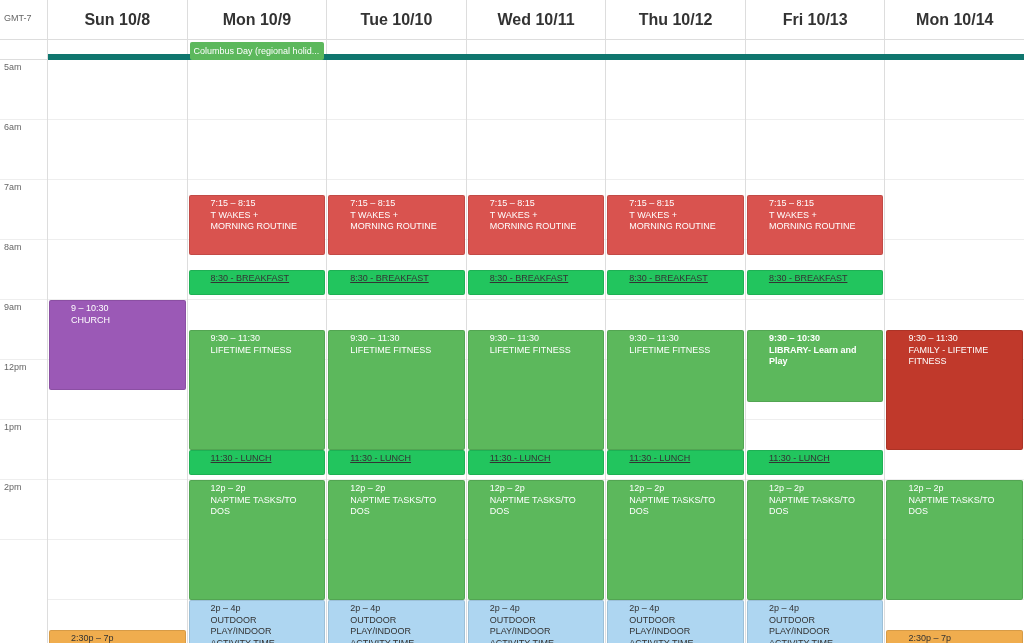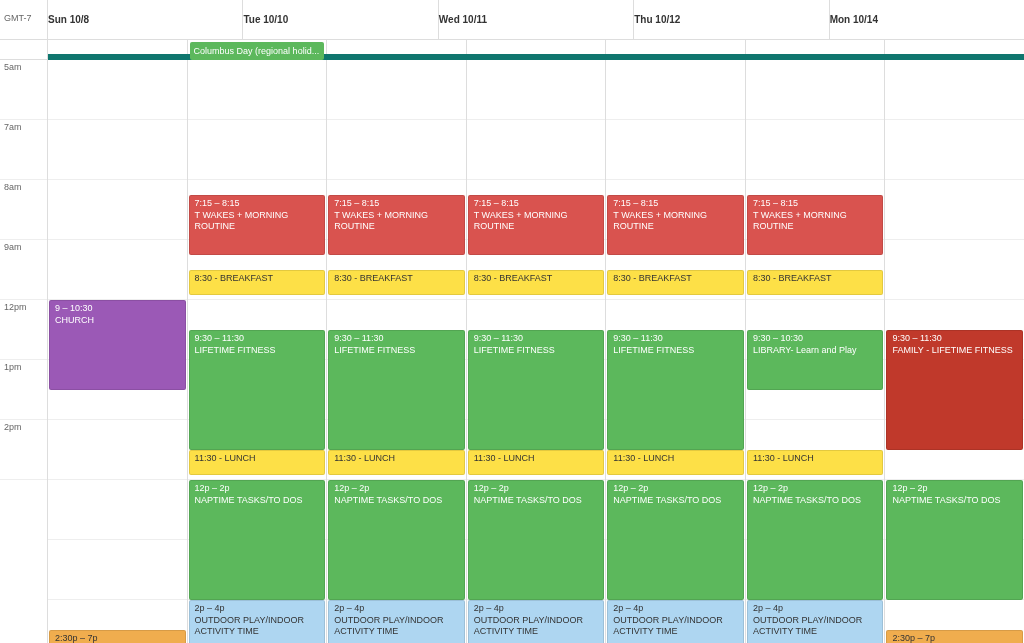--- a/index.html
+++ b/index.html
@@ -44,22 +44,22 @@
       display: flex;
       height: 40px;
       border-bottom: 1px solid #ddd;
     }
     
     .day-header {
       flex: 1;
       border-right: 1px solid #ddd;
       display: flex;
       align-items: center;
-      justify-content: flex-start;
-      font-size: 10px;
+      justify-content: center;
+      font-size: 16px;
       font-weight: bold;
       color: #333;
     }
     
     .day-header:last-child { border-right: none; }
     
     .grid-body {
       display: flex;
       flex: 1;
       position: relative;
@@ -77,33 +77,33 @@
       height: 60px;
       border-bottom: 1px solid #eee;
       position: relative;
     }
     
     .event {
       position: absolute;
       left: 1px;
       right: 1px;
       border-radius: 2px;
-      padding: 2px 5px;
+      padding: 2px 21px;
       font-size: 9px;
       line-height: 1.3;
       overflow: hidden;
       border: 1px solid rgba(0,0,0,0.1);
     }
     
     .event-green { background: #5cb85c; color: #fff; }
     .event-red { background: #d9534f; color: #fff; }
     .event-purple { background: #9b59b6; color: #fff; }
     .event-light-blue { background: #aed6f1; color: #333; }
     .event-yellow { background: #f0ad4e; color: #333; }
-    .event-gray { background: #fde047; color: #333; }
+    .event-gray { background: #22c55e; color: #333; text-decoration: underline; }
     .event-dark-red { background: #c0392b; color: #fff; }
 
     .holiday-banner {
       background: #5cb85c;
       color: #fff;
       font-size: 9px;
       padding: 2px 4px;
       margin: 2px;
       border-radius: 2px;
       height: 18px;
@@ -120,20 +120,23 @@
     <div class="time-header">
       <span>GMT-7</span>
     </div>
 
     <div style="height:20px; border-bottom:1px solid #ddd;"></div>
 
     <div class="time-slot">
         <span>5am</span>
       </div>
     <div class="time-slot">
+        <span>6am</span>
+      </div>
+    <div class="time-slot">
         <span>7am</span>
       </div>
     <div class="time-slot">
         <span>8am</span>
       </div>
     <div class="time-slot">
         <span>9am</span>
       </div>
     <div class="time-slot">
         <span>12pm</span>
@@ -147,27 +150,33 @@
 
   </div>
 
   <div class="days-grid">
 
     <div class="day-headers">
       <div class="day-header">
           <span>Sun 10/8</span>
         </div>
       <div class="day-header">
+          <span>Mon 10/9</span>
+        </div>
+      <div class="day-header">
           <span>Tue 10/10</span>
         </div>
       <div class="day-header">
           <span>Wed 10/11</span>
         </div>
       <div class="day-header">
           <span>Thu 10/12</span>
+        </div>
+      <div class="day-header">
+          <span>Fri 10/13</span>
         </div>
       <div class="day-header">
           <span>Mon 10/14</span>
         </div>
     </div>
 
     <div style="display:flex; height:20px; border-bottom:6px solid #0f766e;">
       <div style="flex:1; border-right:1px solid #ddd;"></div>
       <div style="flex:1; border-right:1px solid #ddd;">
         <div class="holiday-banner">
@@ -294,21 +303,21 @@
           <div class="hour-line"></div>
           <div class="hour-line"></div>
           <div class="hour-line"></div>
           <div class="hour-line"></div>
           <div class="hour-line"></div>
           <div class="hour-line"></div>
           <div class="hour-line"></div>
           <div class="event event-red" style="top: 135px; height: 60px; white-space: pre-line;">7:15 – 8:15
 T WAKES + MORNING ROUTINE</div>
           <div class="event event-gray" style="top: 210px; height: 25px; white-space: pre-line;">8:30 - BREAKFAST</div>
-          <div class="event event-green" style="top: 270px; height: 60px; white-space: pre-line;">9:30 – 10:30
+          <div class="event event-green" style="top: 270px; height: 72px; white-space: pre-line; font-weight: bold;">9:30 – 10:30
 LIBRARY- Learn and Play</div>
           <div class="event event-gray" style="top: 390px; height: 25px; white-space: pre-line;">11:30 - LUNCH</div>
           <div class="event event-green" style="top: 420px; height: 120px; white-space: pre-line;">12p – 2p
 NAPTIME TASKS/TO DOS</div>
           <div class="event event-light-blue" style="top: 540px; height: 120px; white-space: pre-line;">2p – 4p
 OUTDOOR PLAY/INDOOR ACTIVITY TIME</div>
         </div>
       <div class="day-col" id="col-sat" style="position: relative;">
           <div class="hour-line"></div>
           <div class="hour-line"></div>

